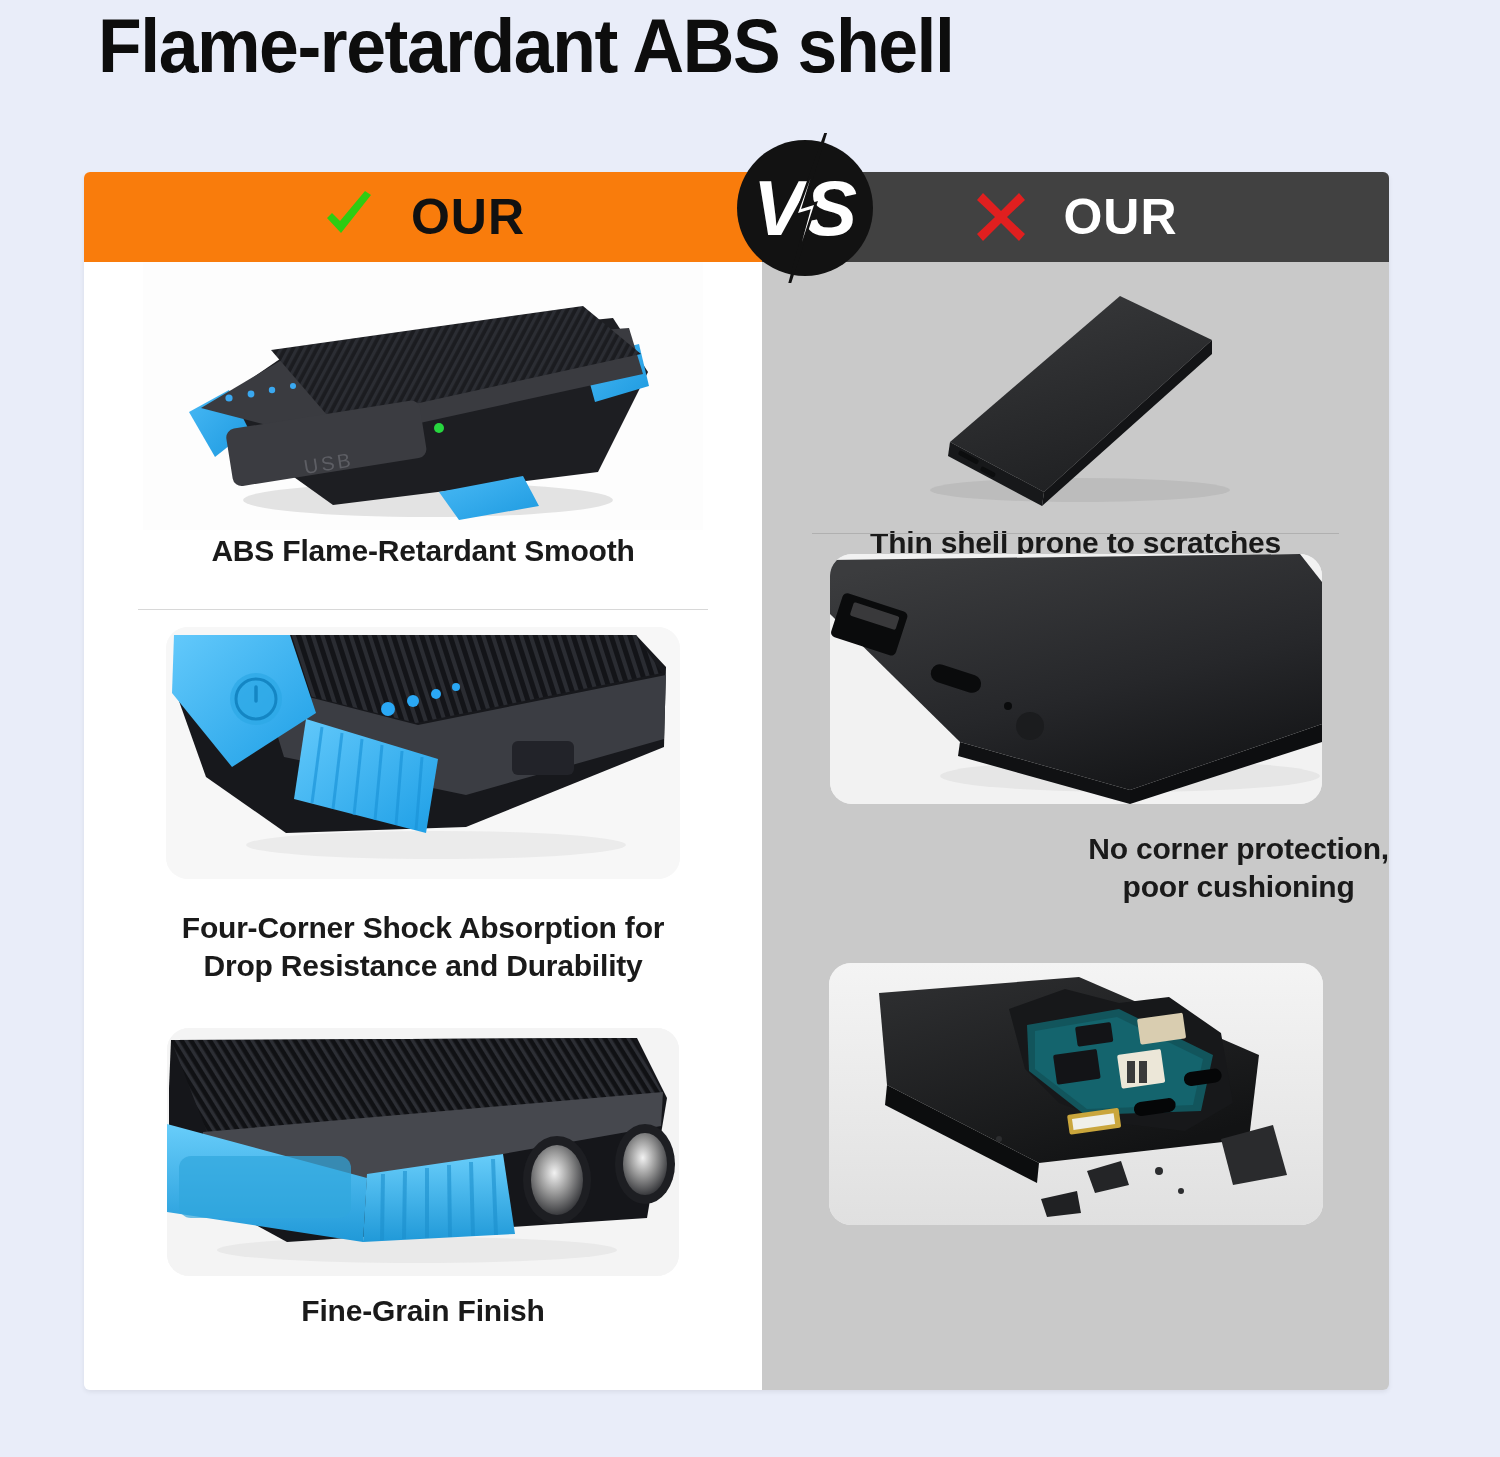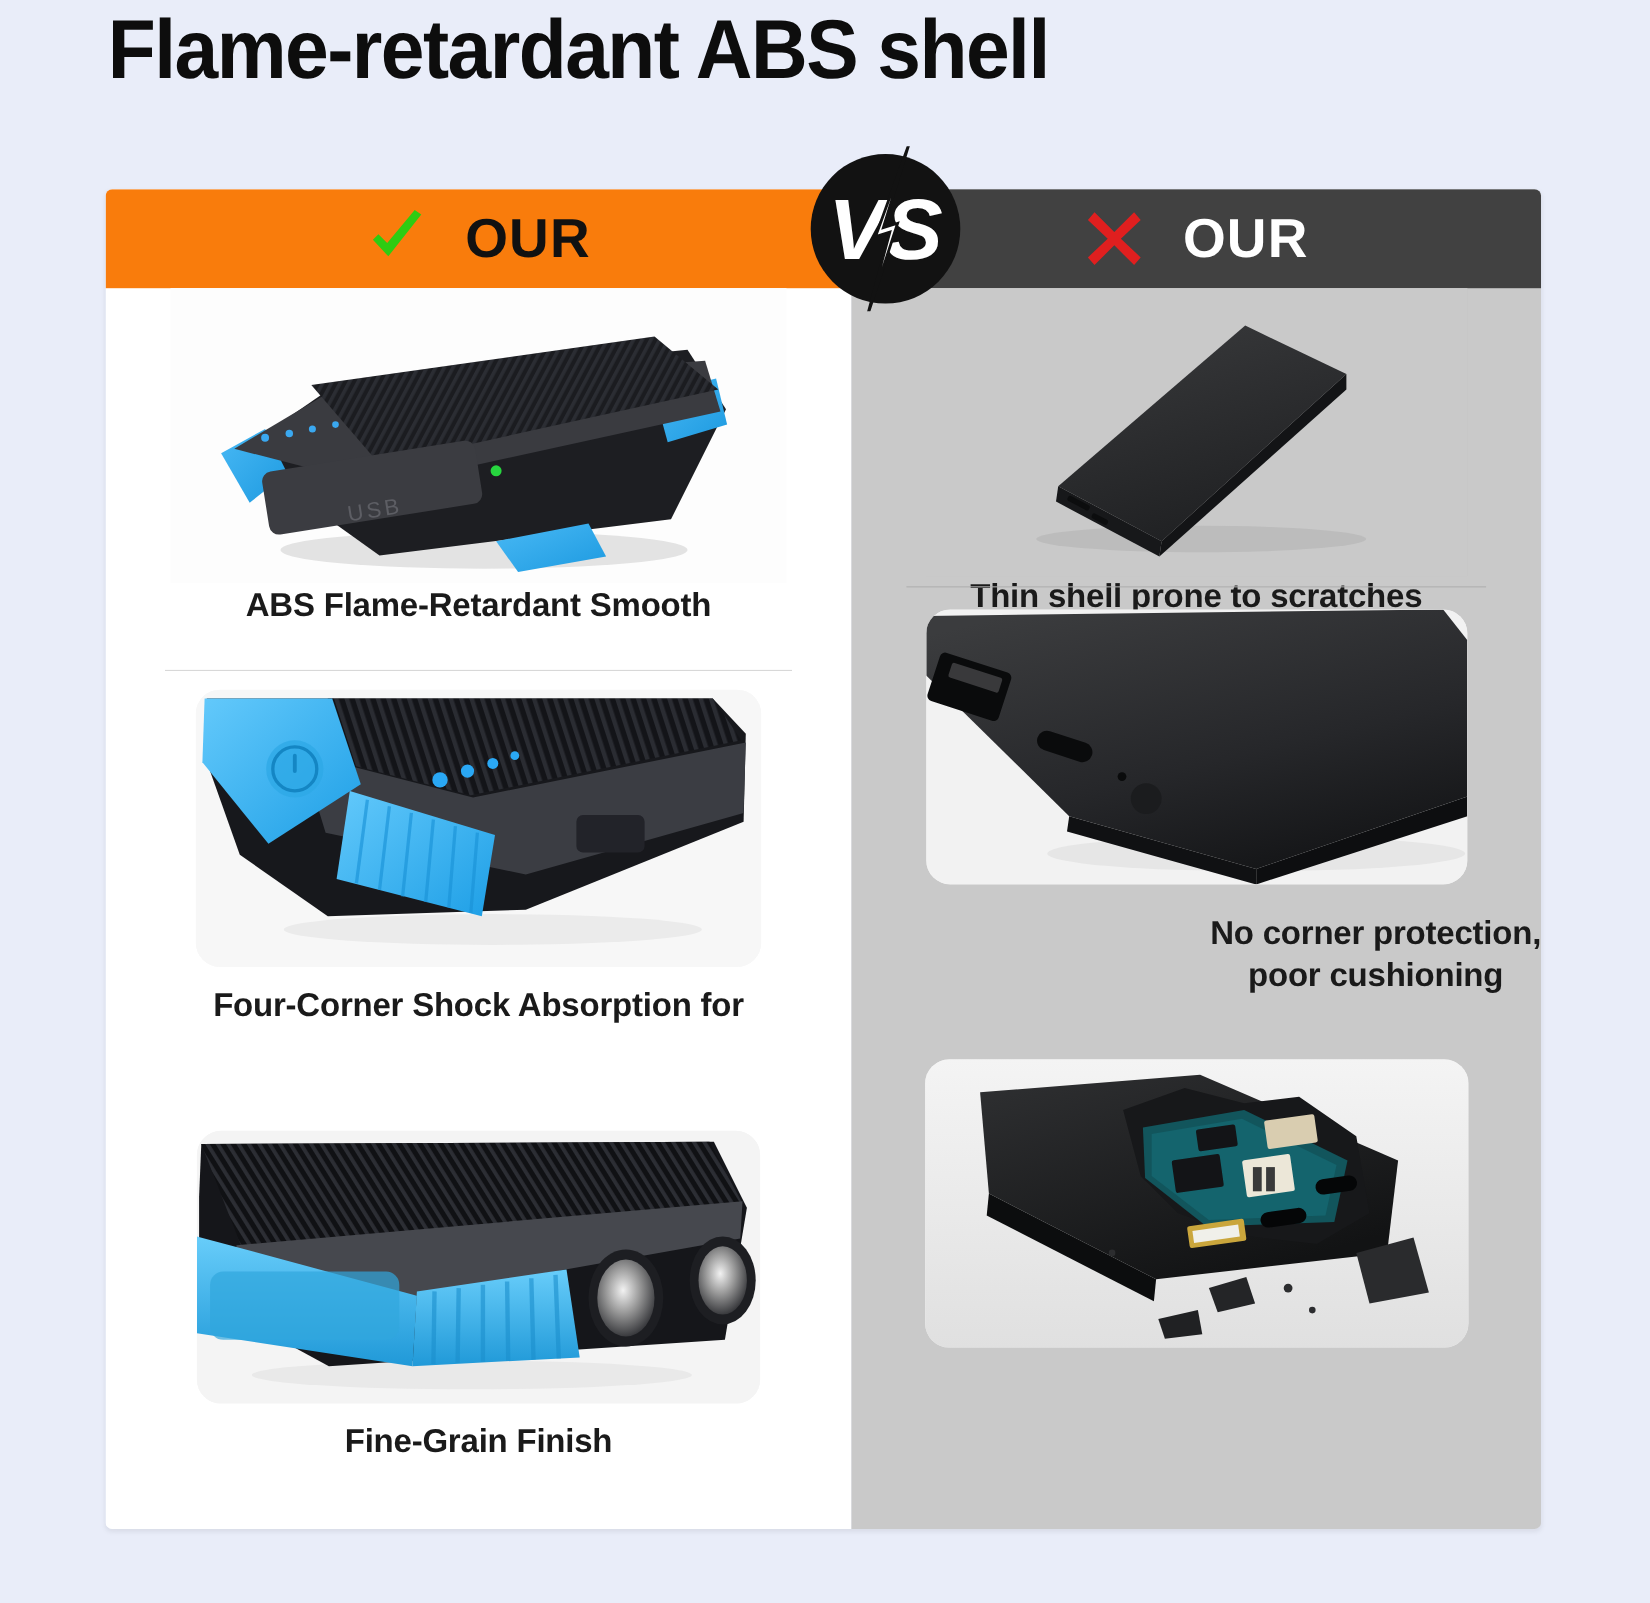--- a/index.html
+++ b/index.html
@@ -24,21 +24,21 @@
     color: #0d0d0d;
     font-family: "Liberation Sans Narrow", "Liberation Sans", sans-serif;
     transform: scaleX(0.94);
     transform-origin: left center;
     white-space: nowrap;
   }
 
   
   .board {
     position: absolute;
-    left: 96px;
+    left: 84px;
     top: 172px;
     width: 1305px;
     height: 1218px;
     border-radius: 6px;
     overflow: hidden;
     display: flex;
     box-shadow: 0 2px 5px rgba(0,0,0,.07);
   }
 
   .col {
@@ -118,21 +118,21 @@
   }
   .divider-dark { background: #b0b0b0; }
 
   
   .l1 { height: 348px; }
   .l1 .cell-img-wrap { height: 268px; }
   .l1 .caption { margin-top: 2px; }
 
   .l2 { height: 400px; }
   .l2 .cell-img-wrap { height: 272px; padding-top: 14px; }
-  .l2 .caption { margin-top: 14px; text-align: center; }
+  .l2 .caption { margin-top: 27px; text-align: center; }
 
   .l3 { height: 380px; }
   .l3 .cell-img-wrap { height: 268px; padding-top: 16px; }
   .l3 .caption { margin-top: 14px; }
 
   
   .r1 { height: 272px; }
   .r1 .cell-img-wrap { height: 268px; }
   .r2 { height: 400px; align-items: flex-end; }
   .r2 .cell-img-wrap { height: 280px; padding-top: 10px; }
@@ -269,20 +269,21 @@
               <circle cx="247" cy="74" r="6" fill="#2aa8f5"></circle>
               <circle cx="270" cy="67" r="5" fill="#2aa8f5"></circle>
               <circle cx="290" cy="60" r="4" fill="#2aa8f5"></circle>
 
               <rect x="346" y="114" width="62" height="34" rx="6" fill="#222329"></rect>
             </svg>
           </div>
         </div>
         <div class="caption">
           <div>Four-Corner Shock Absorption for</div>
+          <div>Drop Resistance and Durability</div>
         </div>
       </div>
 
       <div class="cell l3">
         <div class="cell-img-wrap">
           <div class="photo-card card-l3">
             <svg viewBox="0 0 512 248" width="512" height="248">
               <defs>
                 <linearGradient id="bl3" x1="0" y1="0" x2="0" y2="1">
                   <stop offset="0%" stop-color="#68cdfa"></stop>

